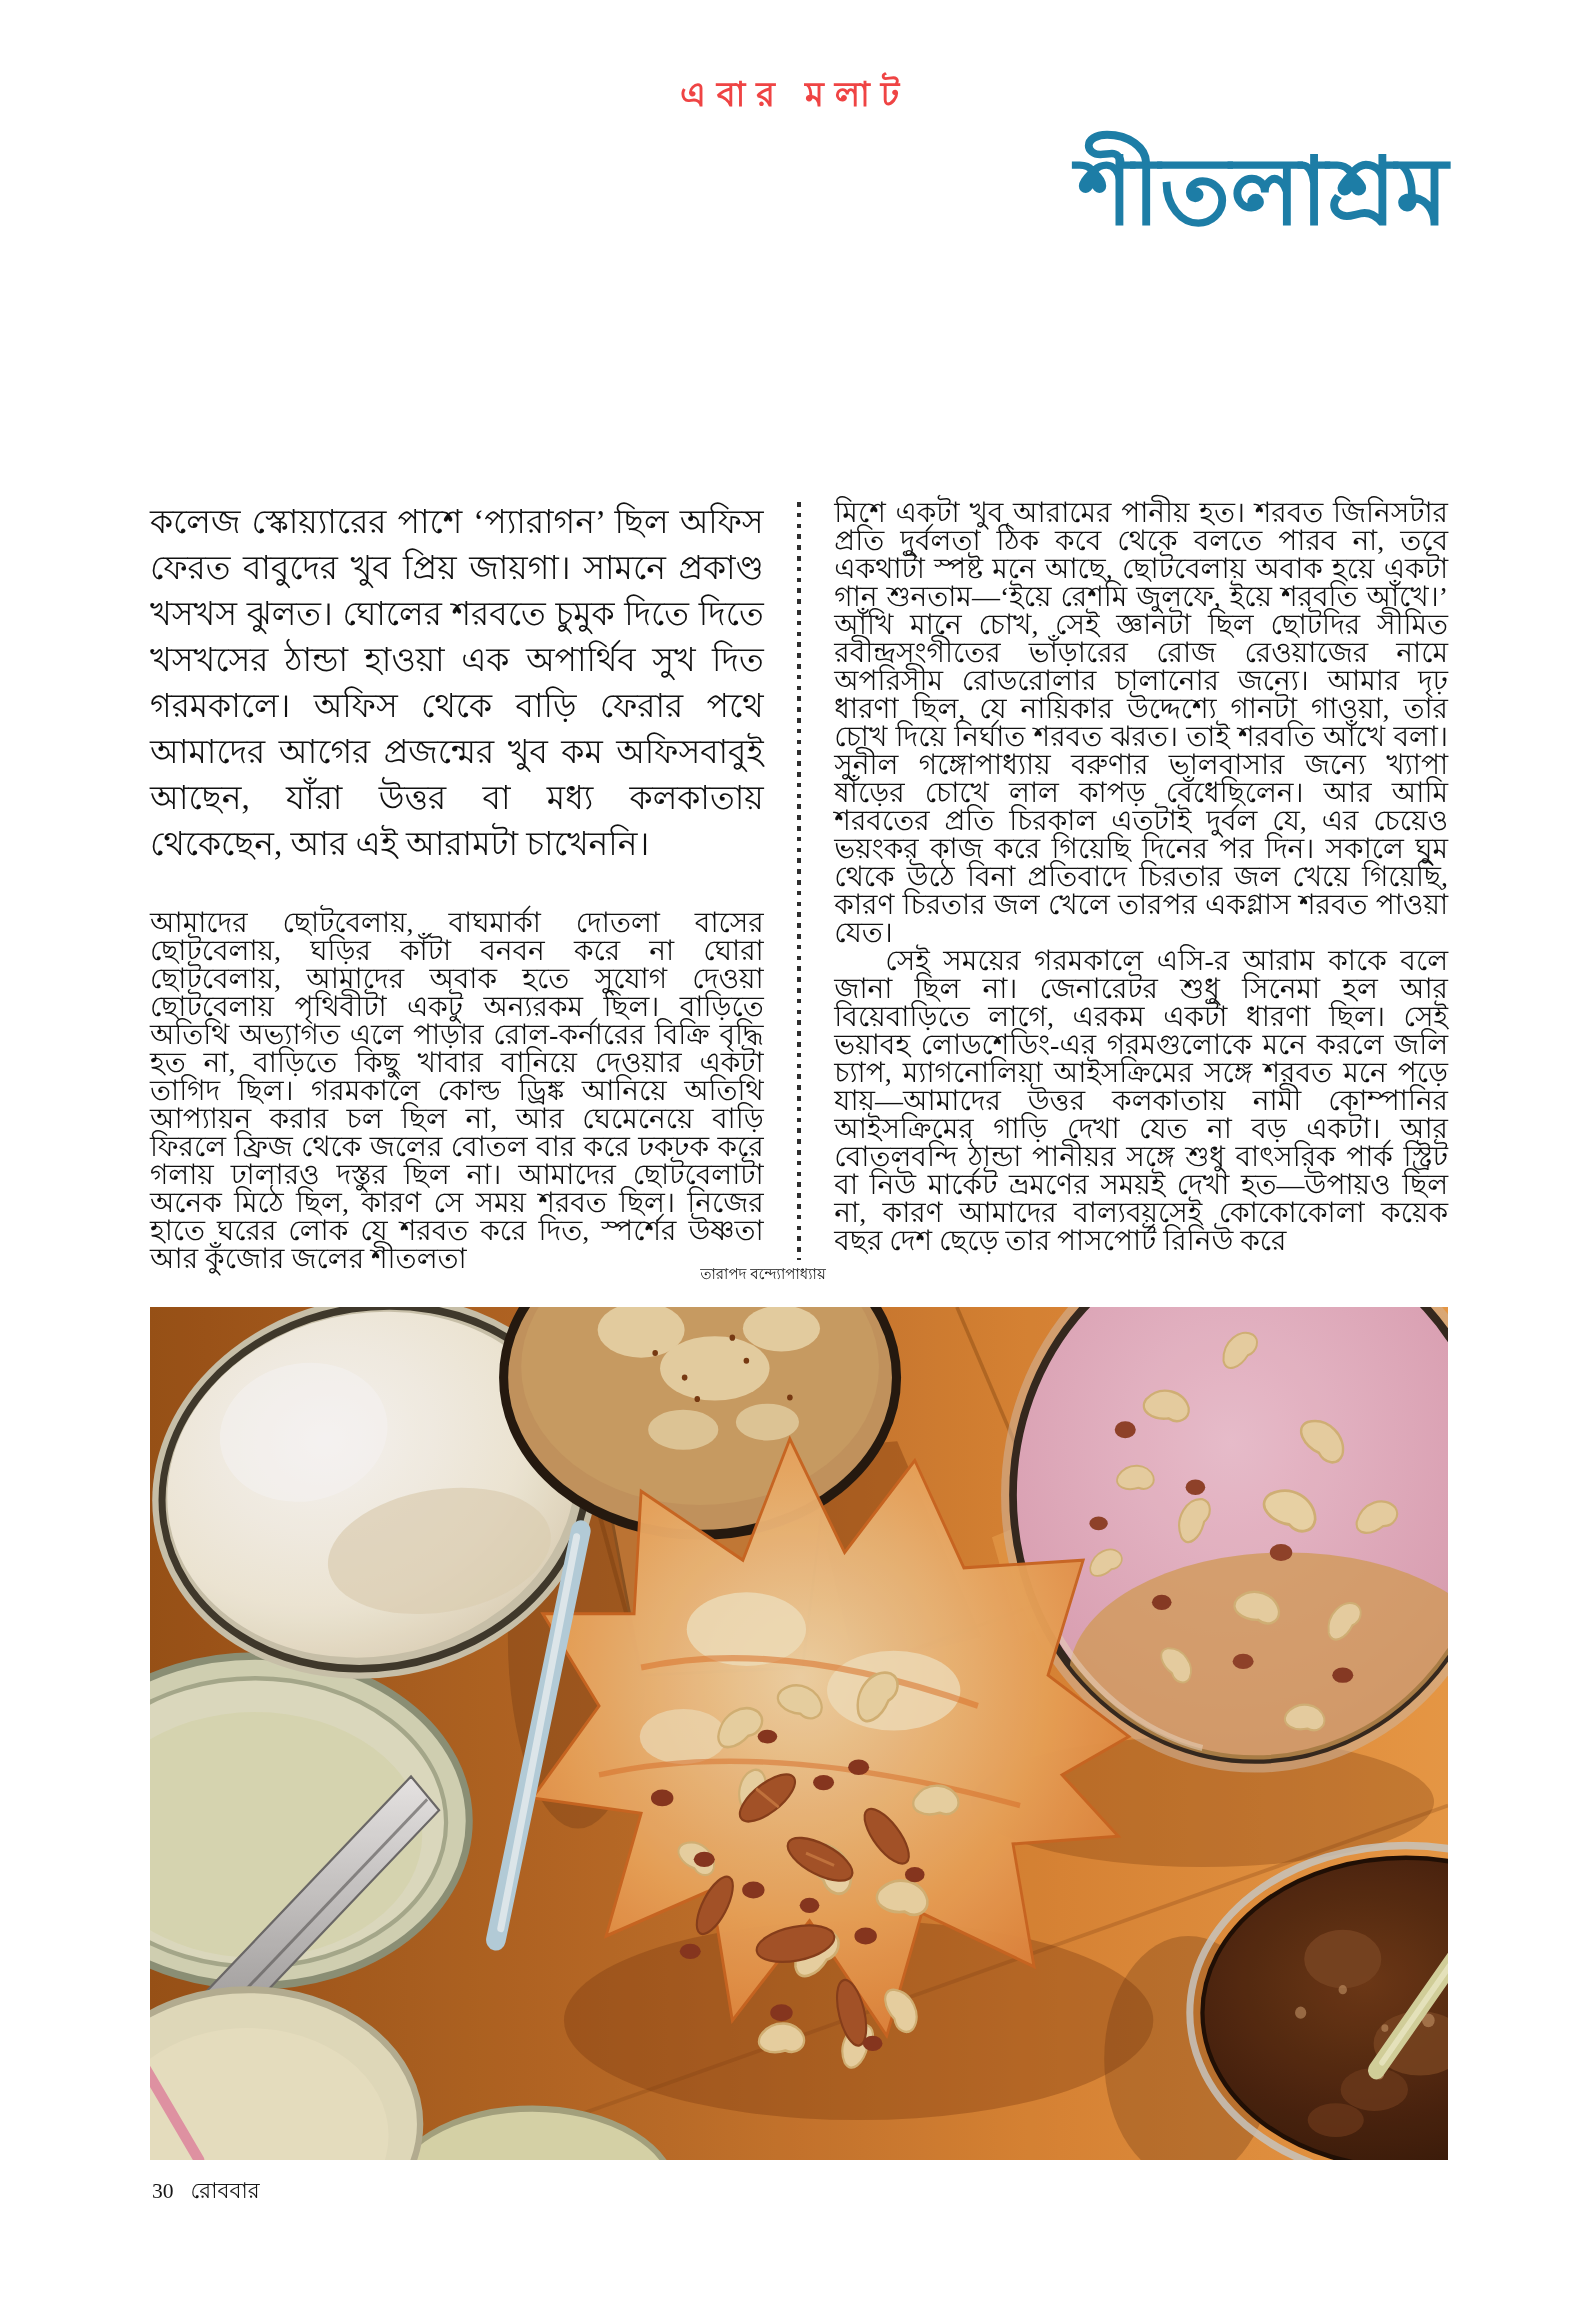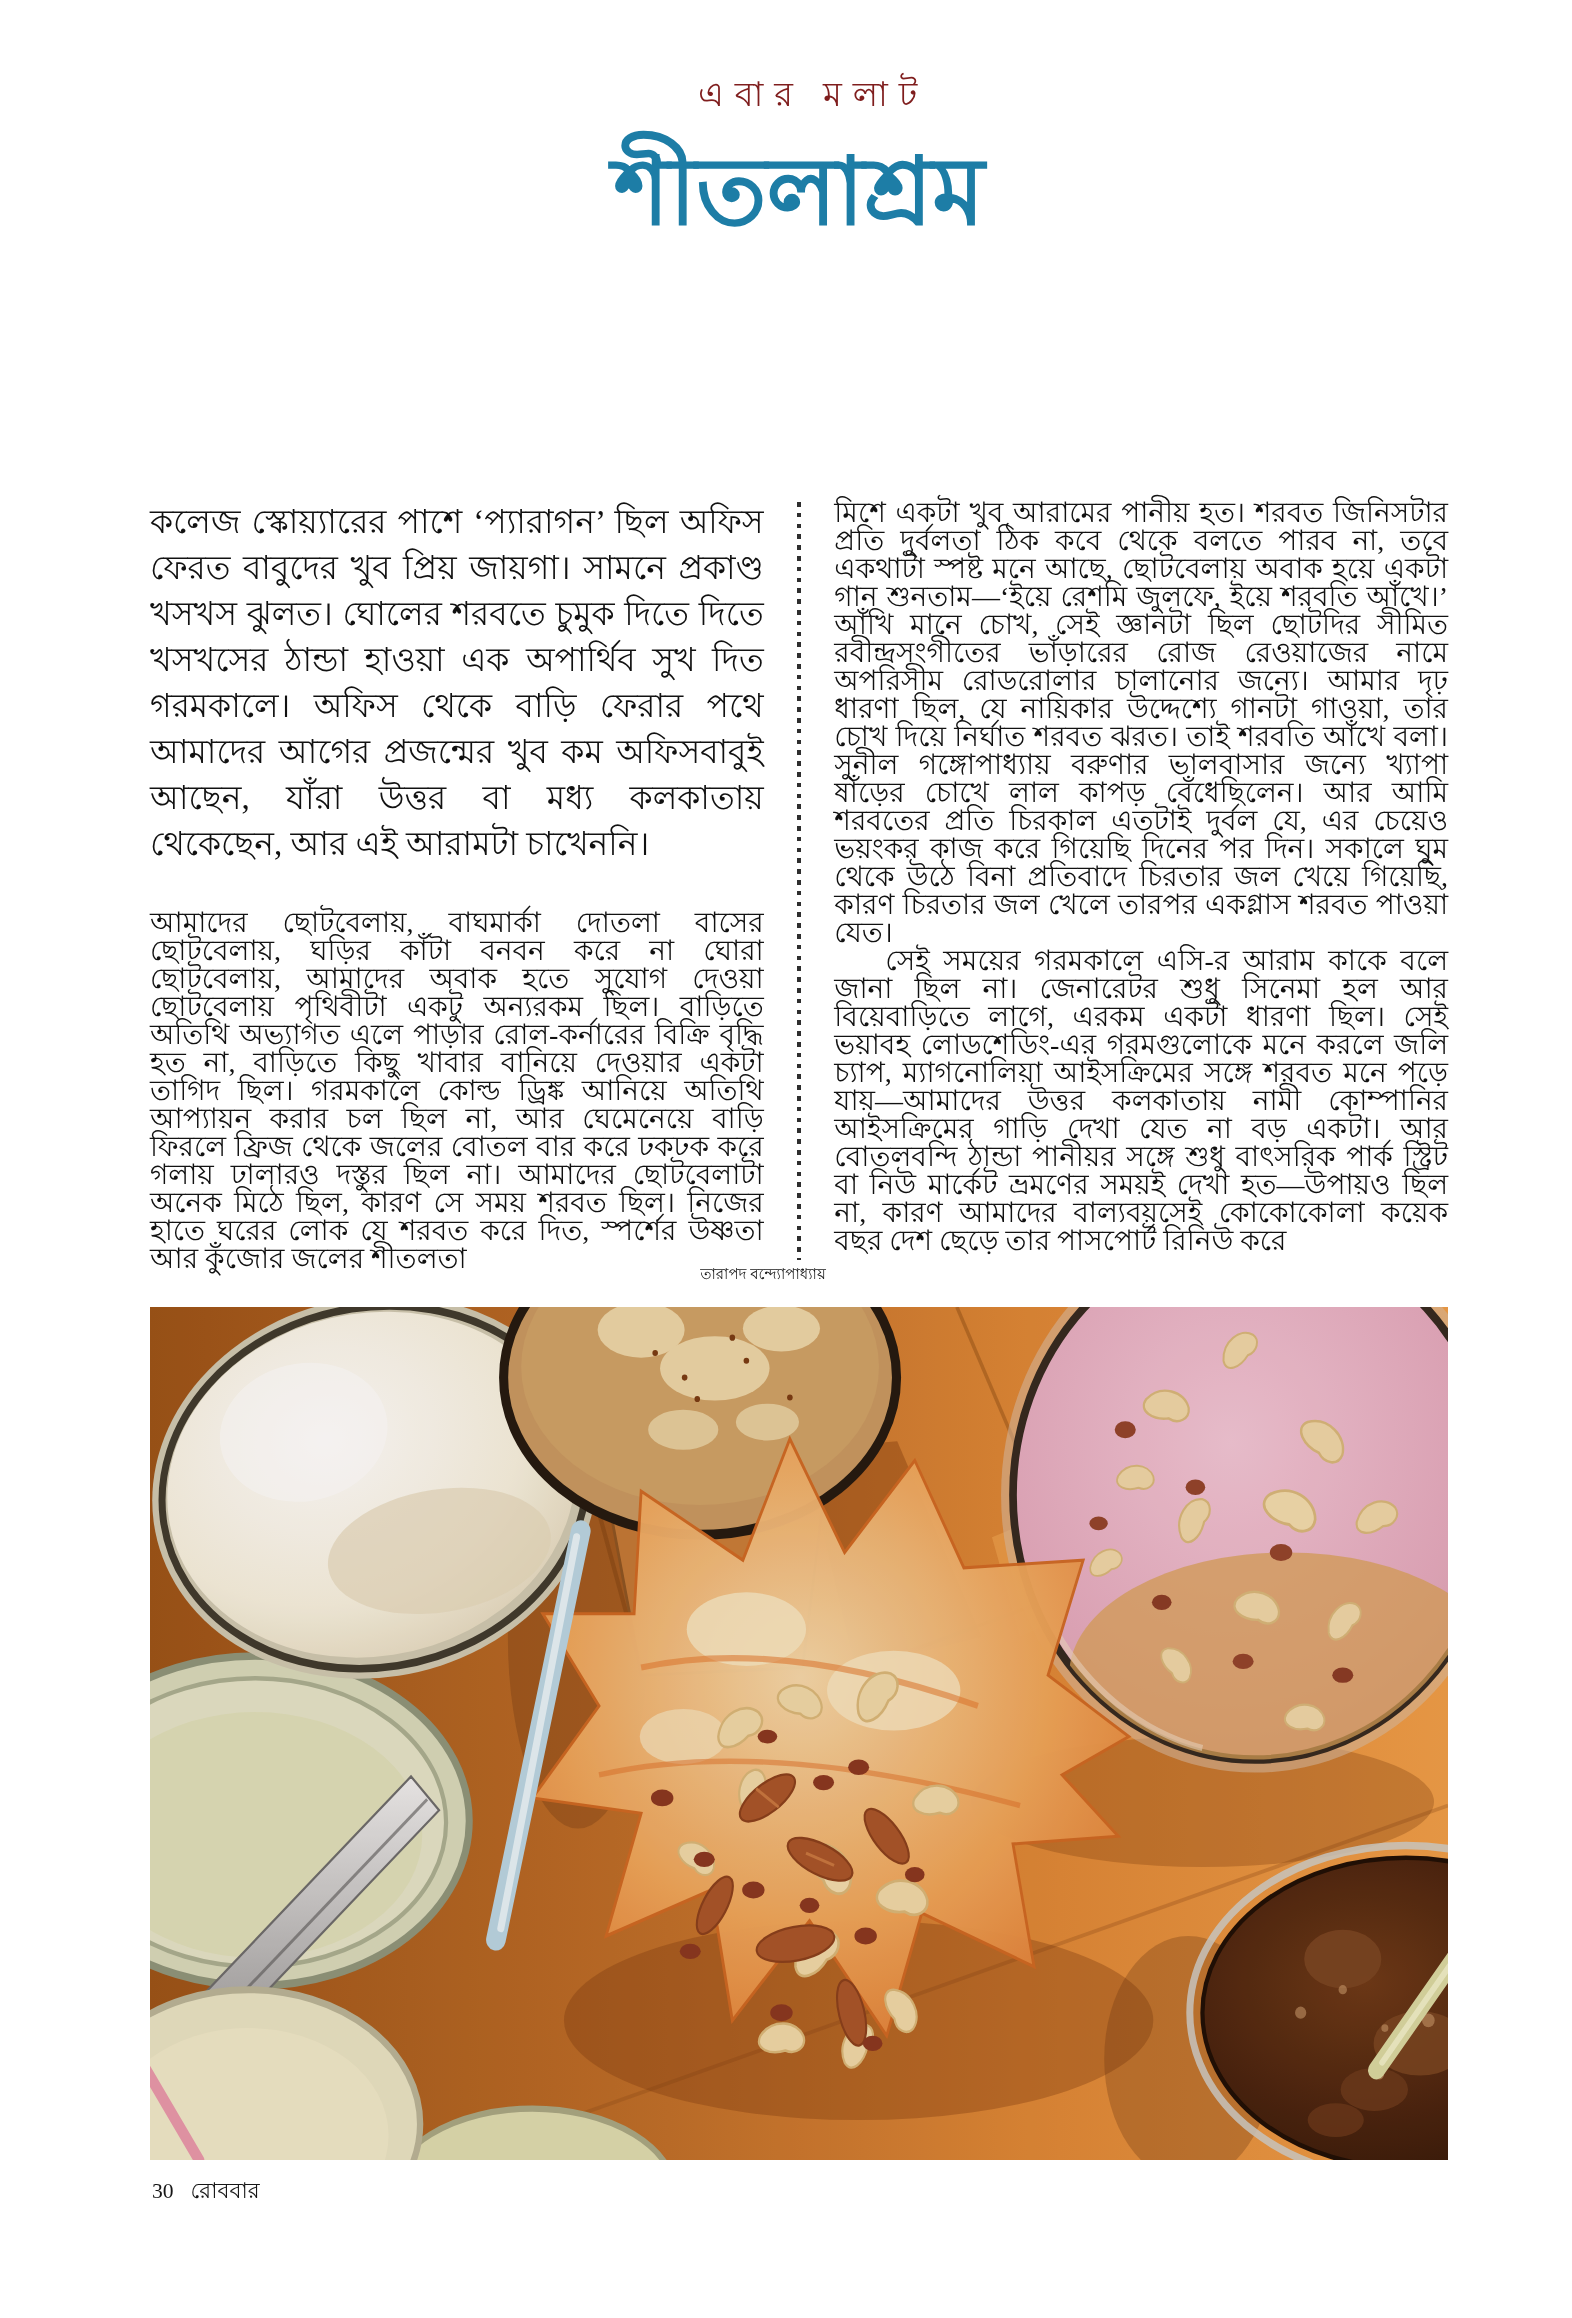--- a/index.html
+++ b/index.html
@@ -1,24 +1,24 @@
 <!DOCTYPE html>
 <html lang="bn" style="font-size:12.3px"><head>
 <meta charset="utf-8">
 <style>
   html,body{margin:0;padding:0;background:#ffffff;}
   body{width:1573px;height:2319px;position:relative;overflow:hidden;
        font-family:"Liberation Serif","DejaVu Serif",serif;color:#111;}
   .page{position:absolute;inset:0;background:#ffffff;}
 
-  .kicker{position:absolute;top:68px;left:164px;width:1298px;text-align:center;
-          color:#7f1d1d;font-size:34px;letter-spacing:10.8px;font-weight:normal;}
+  .kicker{position:absolute;top:68px;left:146px;width:1298px;text-align:center;
+          color:#ef4444;font-size:34px;letter-spacing:10.8px;font-weight:bold;}
   .author{position:absolute;top:115px;left:150px;width:1298px;text-align:center;
           color:#161616;font-size:38px;}
-  .headline{position:absolute;top:143px;left:150px;width:1298px;text-align:center;
+  .headline{position:absolute;top:143px;left:150px;width:1298px;text-align:right;
           color:#1d7da6;font-size:94px;font-weight:bold;line-height:1.05;}
 
   .columns{position:absolute;top:499px;left:150px;width:1298px;display:flex;gap:22px;}
   .col{width:630px;text-align:justify;}
   .col p{margin:0;}
   .lead{font-size:33px;line-height:46px;margin-bottom:42px !important;}
   .bodytxt{font-size:28px;line-height:28px;}
   .indented{text-indent:51px;}
   .col-divider{width:3.8px;height:758px;margin:3.1px 11.5px 0 11.5px;
     background-image:repeating-linear-gradient(to bottom,#2e2e2e 0 4.6px,transparent 4.6px 10.8px);}

